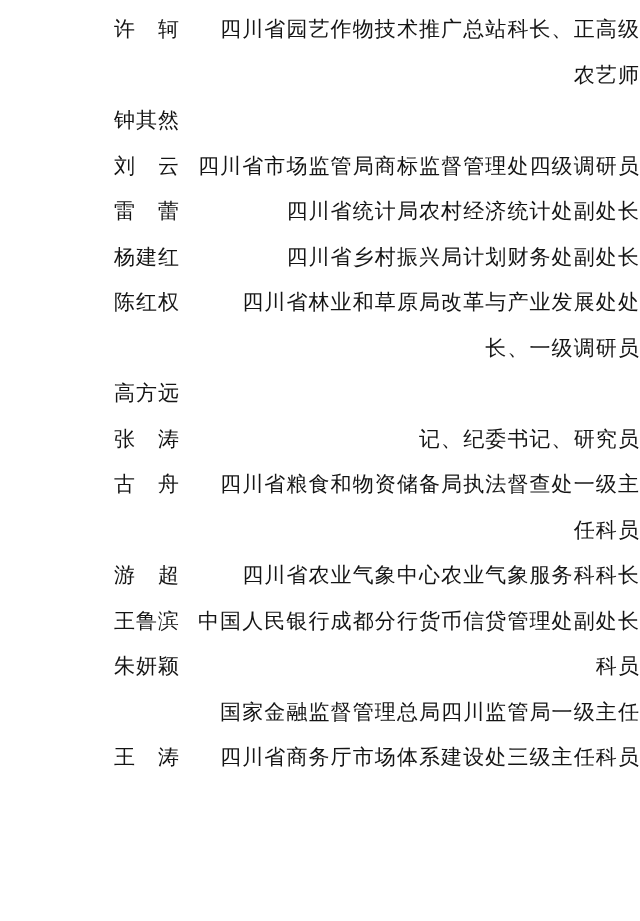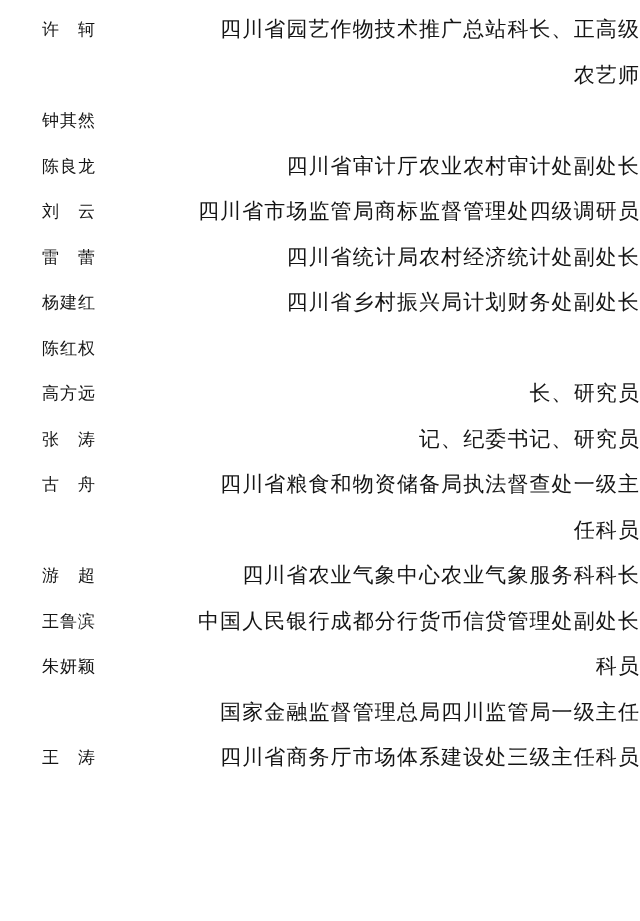--- a/index.html
+++ b/index.html
@@ -25,24 +25,25 @@
     display: flex;
     align-items: flex-start;
   }
   .name-col {
     box-sizing: border-box;
     flex: 0 0 180px;
     padding-left: 42px;
   }
   .name {
     display: block;
-    font-size: 17px;
+    font-size: 21px;
     line-height: 45.5px;
     letter-spacing: 1px;
     white-space: pre;
+    text-align: right;
   }
   .lines {
     flex: 1 1 auto;
   }
   .line {
     font-size: 21px;
     line-height: 45.5px;
     letter-spacing: 1.1px;
     white-space: nowrap;
     text-align: right;
@@ -62,26 +63,20 @@
       </div>
   </div>
 
   <div class="entry">
     <div class="name-col">
       <span class="name">钟其然</span>
     </div>
   </div>
 
   <div class="entry">
-    <div class="name-col">
-      <span class="name">陈良龙</span>
-    </div>
-    <div class="lines">
-        <div class="line">四川省审计厅农业农村审计处副处长</div>
-      </div>
   </div>
 
   <div class="entry">
     <div class="name-col">
       <span class="name">刘　云</span>
     </div>
     <div class="lines">
         <div class="line">四川省市场监管局商标监督管理处四级调研员</div>
       </div>
   </div>
@@ -101,28 +96,31 @@
     </div>
     <div class="lines">
         <div class="line">四川省乡村振兴局计划财务处副处长</div>
       </div>
   </div>
 
   <div class="entry">
     <div class="name-col">
       <span class="name">陈红权</span>
     </div>
+    <div class="lines">
+        <div class="line">四川省林业和草原局改革与产业发展处处</div>
+        <div class="line">长、一级调研员</div>
+      </div>
   </div>
 
   <div class="entry">
     <div class="name-col">
       <span class="name">高方远</span>
     </div>
     <div class="lines">
-        <div class="line">长、研究员</div>
       </div>
   </div>
 
   <div class="entry">
     <div class="name-col">
       <span class="name">张　涛</span>
     </div>
     <div class="lines">
         <div class="line">记、纪委书记、研究员</div>
       </div>

